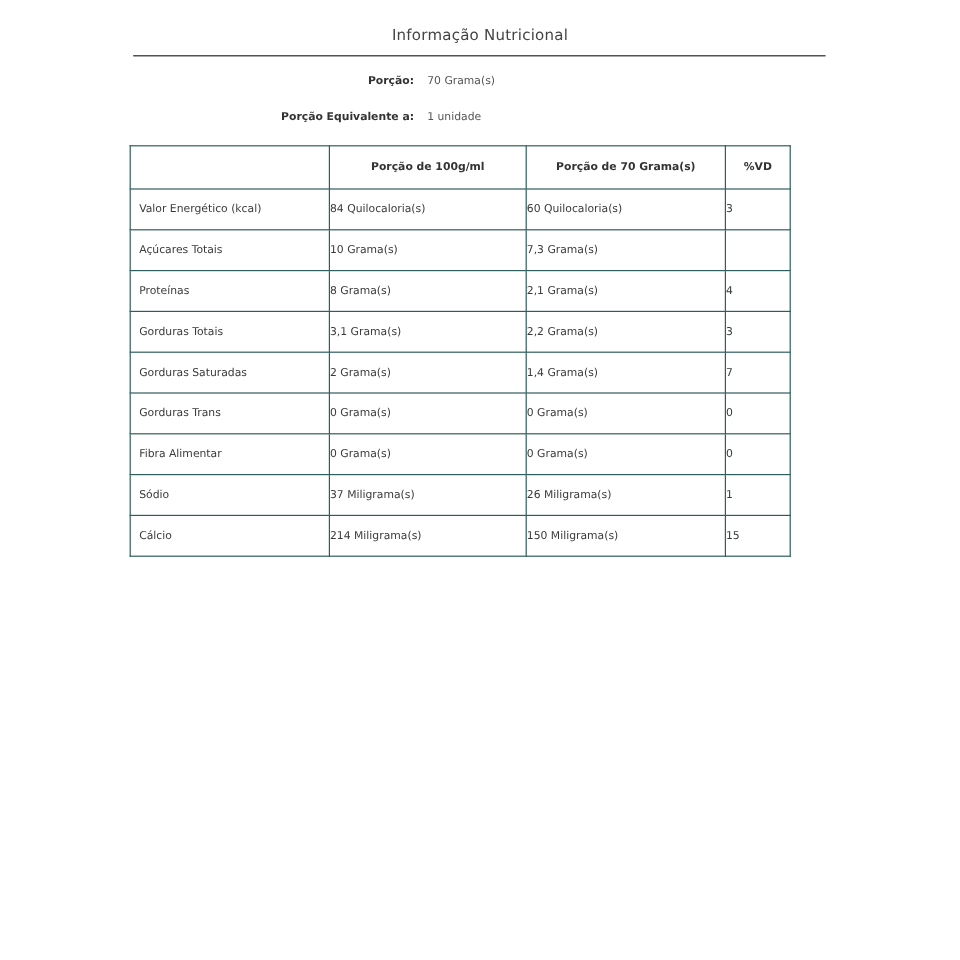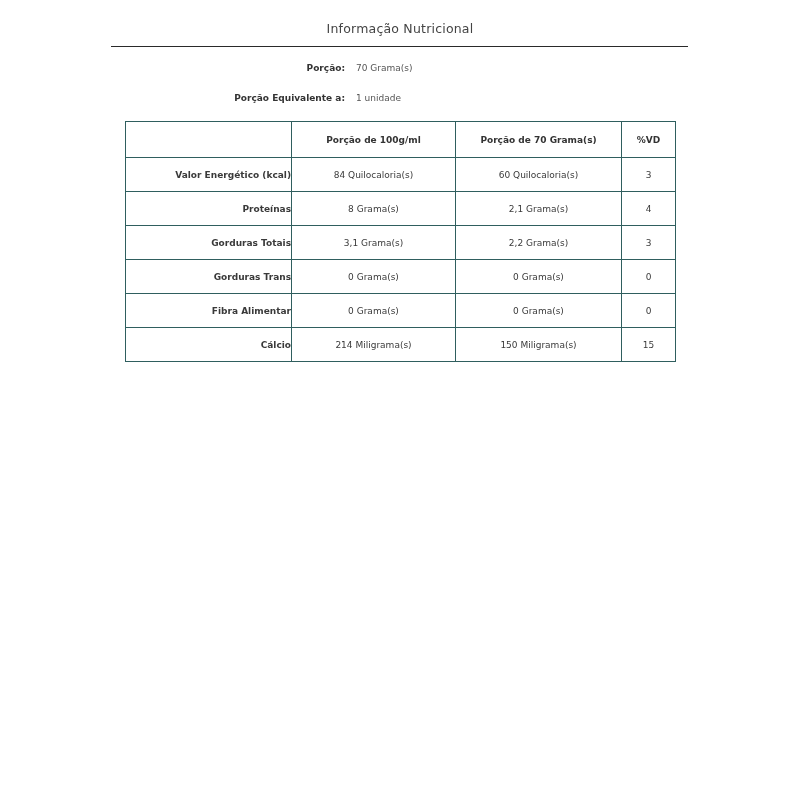--- a/index.html
+++ b/index.html
@@ -47,46 +47,45 @@
       white-space: nowrap;
     }
     .meta-value {
       position: absolute;
       left: 356px;
       color: #555;
       white-space: nowrap;
     }
     table.nutri {
       position: absolute;
-      left: 125px;
+      left: 108px;
       top: 121px;
       width: 550px;
       border-collapse: collapse;
       font-size: 9px;
       color: #3a3a3a;
       table-layout: fixed;
     }
     table.nutri th, table.nutri td {
       border: 1.5px solid #2f5e5e;
       height: 33px;
       padding: 0;
     }
     table.nutri th {
       font-weight: bold;
       color: #333;
       text-align: center;
       height: 35px;
     }
     table.nutri td.name {
-      text-align: right;
+      text-align: left;
       padding-left: 7px;
-      font-weight: bold;
     }
     table.nutri td.c {
-      text-align: center;
+      text-align: left;
     }
     col.c1 { width: 166px; }
     col.c2 { width: 164px; }
     col.c3 { width: 166px; }
     col.c4 { width: 54px; }
   </style>
 </head>
 <body>
 
 <div class="title">Informação Nutricional</div>
@@ -117,43 +116,61 @@
     </tr>
   </thead>
   <tbody id="nutri-body">
       <tr>
         <td class="name">Valor Energético (kcal)</td>
         <td class="c">84 Quilocaloria(s)</td>
         <td class="c">60 Quilocaloria(s)</td>
         <td class="c">3</td>
       </tr>
       <tr>
+        <td class="name">Açúcares Totais</td>
+        <td class="c">10 Grama(s)</td>
+        <td class="c">7,3 Grama(s)</td>
+        <td class="c"></td>
+      </tr>
+      <tr>
         <td class="name">Proteínas</td>
         <td class="c">8 Grama(s)</td>
         <td class="c">2,1 Grama(s)</td>
         <td class="c">4</td>
       </tr>
       <tr>
         <td class="name">Gorduras Totais</td>
         <td class="c">3,1 Grama(s)</td>
         <td class="c">2,2 Grama(s)</td>
         <td class="c">3</td>
+      </tr>
+      <tr>
+        <td class="name">Gorduras Saturadas</td>
+        <td class="c">2 Grama(s)</td>
+        <td class="c">1,4 Grama(s)</td>
+        <td class="c">7</td>
       </tr>
       <tr>
         <td class="name">Gorduras Trans</td>
         <td class="c">0 Grama(s)</td>
         <td class="c">0 Grama(s)</td>
         <td class="c">0</td>
       </tr>
       <tr>
         <td class="name">Fibra Alimentar</td>
         <td class="c">0 Grama(s)</td>
         <td class="c">0 Grama(s)</td>
         <td class="c">0</td>
       </tr>
       <tr>
+        <td class="name">Sódio</td>
+        <td class="c">37 Miligrama(s)</td>
+        <td class="c">26 Miligrama(s)</td>
+        <td class="c">1</td>
+      </tr>
+      <tr>
         <td class="name">Cálcio</td>
         <td class="c">214 Miligrama(s)</td>
         <td class="c">150 Miligrama(s)</td>
         <td class="c">15</td>
       </tr>
     </tbody>
 </table>
 
 </body></html>

